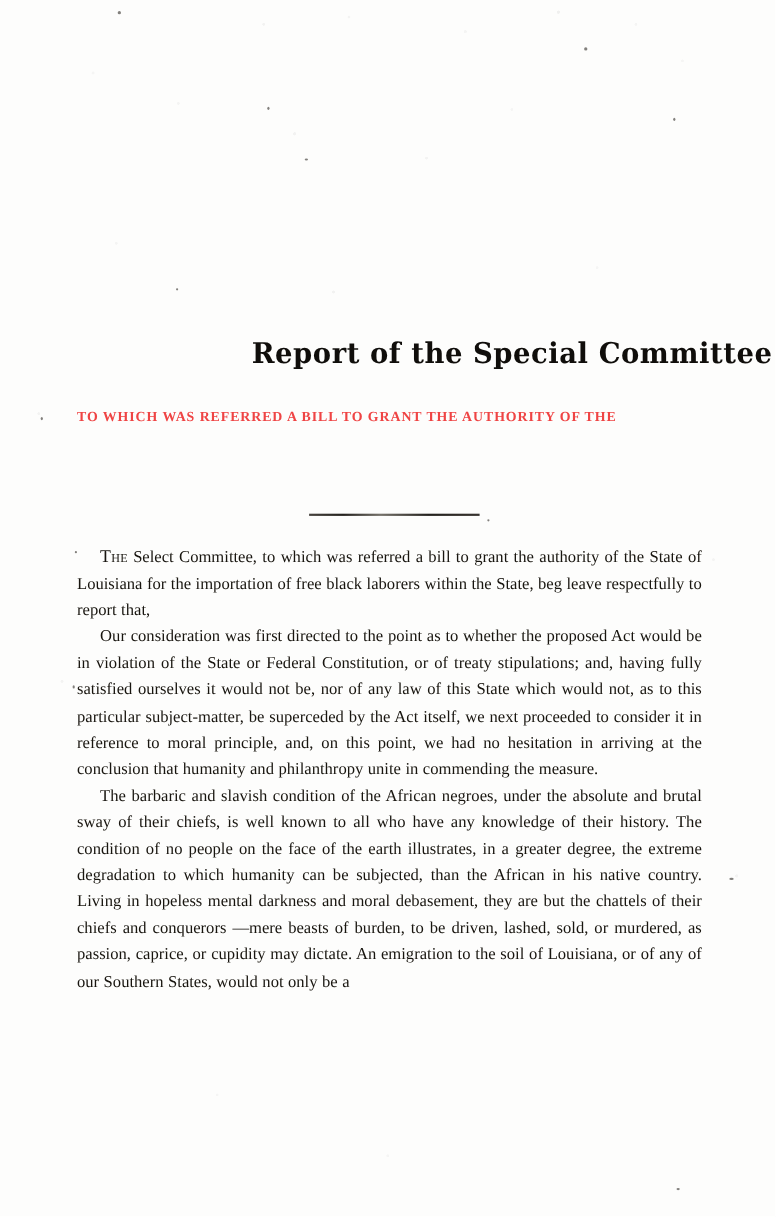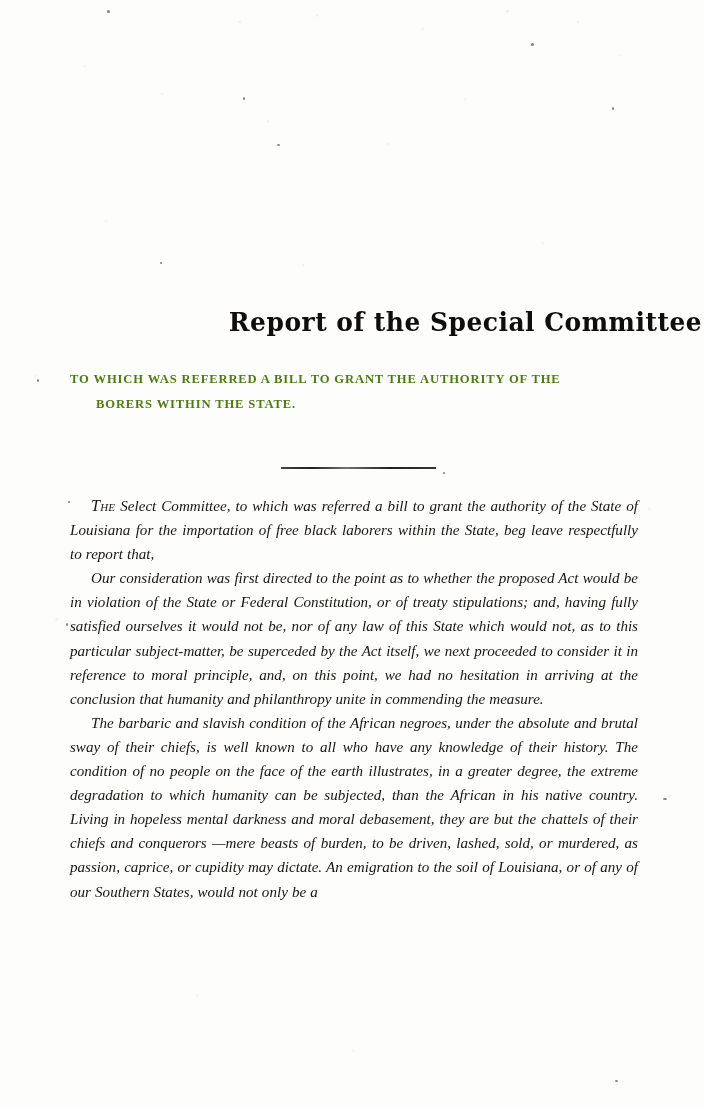--- a/index.html
+++ b/index.html
@@ -74,21 +74,21 @@
     top: 367px;
     left: 70px;
     width: 568px;
   }
   .subtitle-line {
     font-family: "Liberation Serif", "DejaVu Serif", serif;
     font-size: 12.6px;
     line-height: 25px;
     letter-spacing: 0.85px;
     font-weight: 600;
-    color: #4d7c0f;
+    color: #ef4444;
     white-space: nowrap;
   }
   .subtitle-line.l1 { text-align: left;  margin-left: 0px;  }
   .subtitle-line.l2 { text-align: left;  margin-left: 26px; }
   .subtitle-line.l3 { text-align: left;  margin-left: 26px; }
 
   
   #rule {
     position: absolute;
     top: 467px;
@@ -102,21 +102,20 @@
       rgba(25,22,18,0.95) 70%,
       rgba(35,30,25,0.90) 100%);
   }
 
   
   #body-block {
     position: absolute;
     top: 494px;
     left: 70px;
     width: 568px;
-    font-style: italic;
   }
   .para {
     margin: 0;
     font-size: 15.1px;
     line-height: 24.1px;
     text-align: justify;
     text-justify: inter-word;
     text-indent: 21px;
     color: #18150f;
     word-spacing: 0.3px;
@@ -154,21 +153,20 @@
   <div class="speck" style="left:612px; top:107px; width:2px; height:3px;"></div>
   <div class="speck" style="left:160px; top:262px; width:2px; height:2px;"></div>
   <div class="speck" style="left:615px; top:1080px;width:3px; height:2px;"></div>
 
   <div id="title-block">
     <span class="title-text">Report of the Special Committee</span>
   </div>
 
   <div id="subtitle-block">
     <div class="subtitle-line l1">TO WHICH WAS REFERRED A BILL TO GRANT THE AUTHORITY OF THE</div>
-    <div class="subtitle-line l3">BORERS WITHIN THE STATE.</div>
   </div>
 
   <div id="rule"></div>
 
   <div id="body-block">
     <p class="para">
       <span class="smallcaps">The</span><span> Select Committee, to which was referred a bill to grant the authority of the State of Louisiana for the importation of free black laborers within the State, beg leave respectfully to report that,</span>
     </p>
     <p class="para">
       <span>Our consideration was first directed to the point as to whether the proposed Act would be in violation of the State or Federal Constitution, or of treaty stipulations; and, having fully satisfied ourselves it would not be, nor of any law of this State which would not, as to this particular subject-matter, be superceded by the Act itself, we next proceeded to consider it in reference to moral principle, and, on this point, we had no hesitation in arriving at the conclusion that humanity and philanthropy unite in commending the measure.</span>

